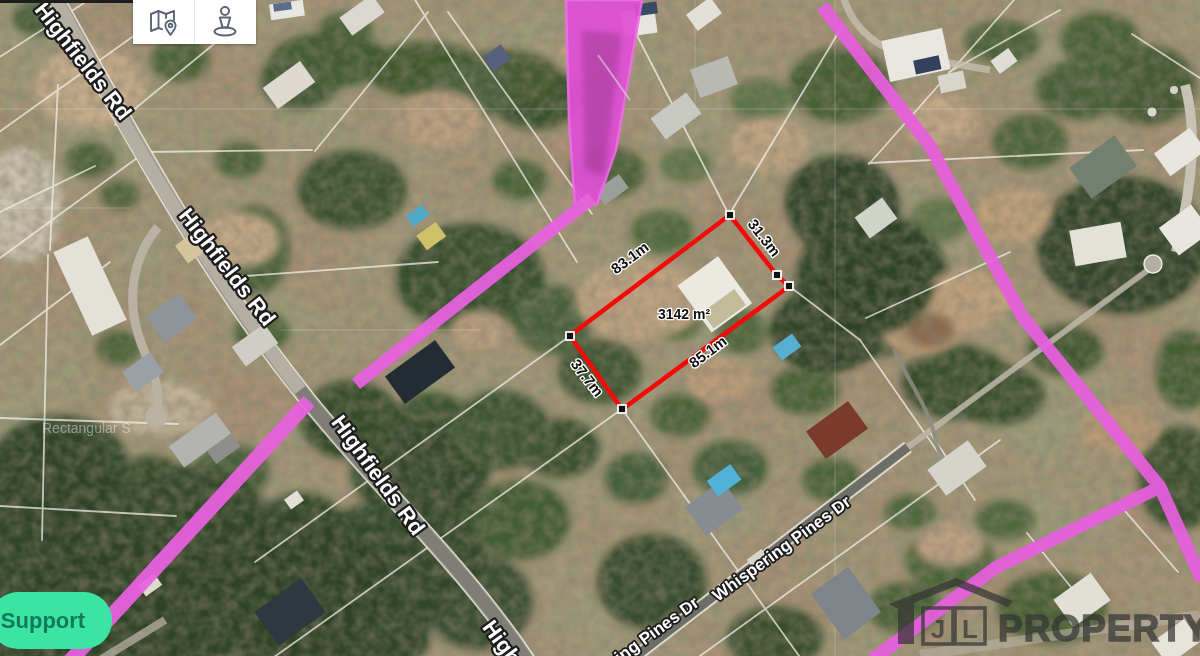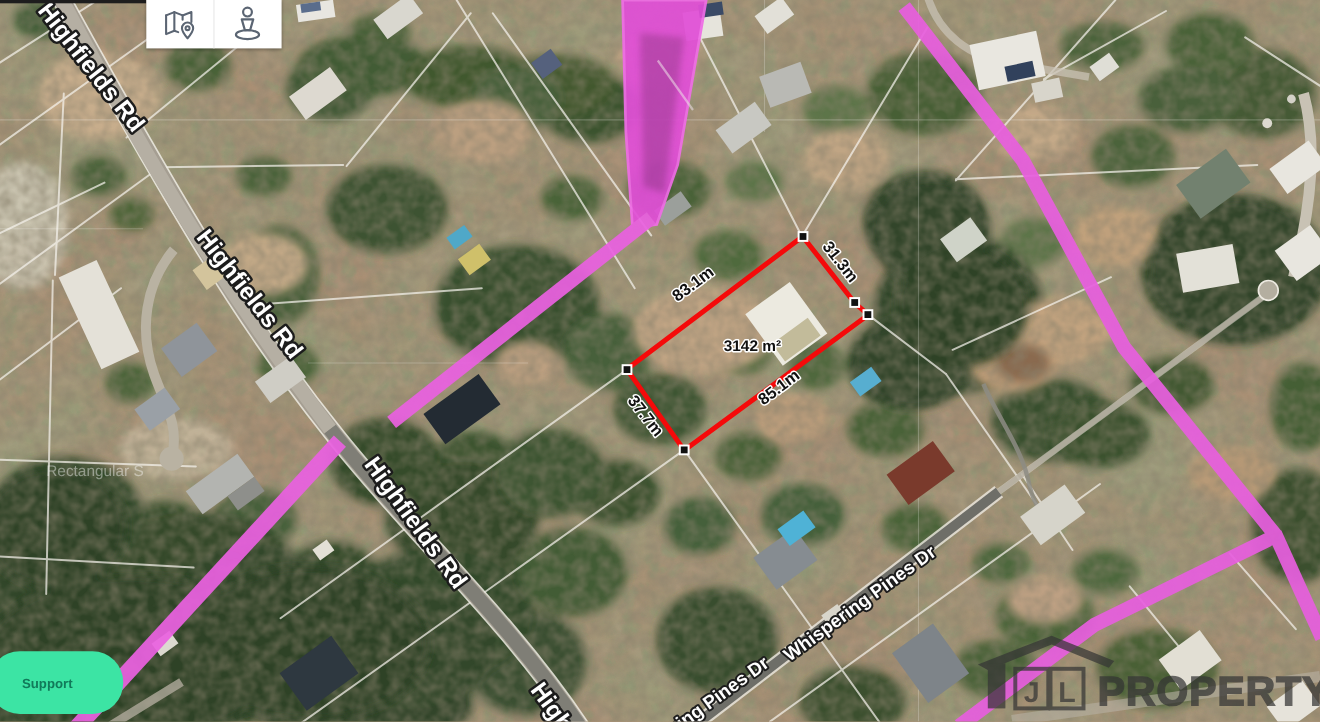--- a/index.html
+++ b/index.html
@@ -464,21 +464,21 @@
   <div style="width:61px;height:44px;display:flex;align-items:center;justify-content:center">
     <svg width="36" height="36" viewBox="0 0 36 36" fill="none" stroke="#5b6573" stroke-width="2" stroke-linecap="round" stroke-linejoin="round">
       <circle cx="18" cy="7" r="4"></circle>
       <path d="M12.8 13.6 H23.2 L20.4 23.4 H15.6 Z"></path>
       <ellipse cx="18" cy="27.5" rx="10.5" ry="4"></ellipse>
     </svg>
   </div>
 </div>
 
 <div class="abs" style="left:-10px;top:592px;width:122px;height:57px;background:#3ce4a4;border-radius:28px;display:flex;align-items:center;justify-content:center">
-  <span style="font-weight:bold;font-size:12px;color:#117a5a;margin-right:16px">Support</span>
+  <span style="font-weight:bold;font-size:22px;color:#117a5a;margin-right:16px">Support</span>
 </div>
 
 <svg class="abs" style="left:880px;top:560px" width="320" height="96" viewBox="0 0 320 96" opacity="0.72">
   <g fill="#353535">
 
     <path d="M 9,44 L 76,18 L 133,41 L 128,47 L 76,26 L 18,49 Z"></path>
 
     <rect x="18" y="43" width="16" height="41"></rect>
 
     <rect x="43" y="48" width="30" height="36" fill="none" stroke="#353535" stroke-width="3.6"></rect>

